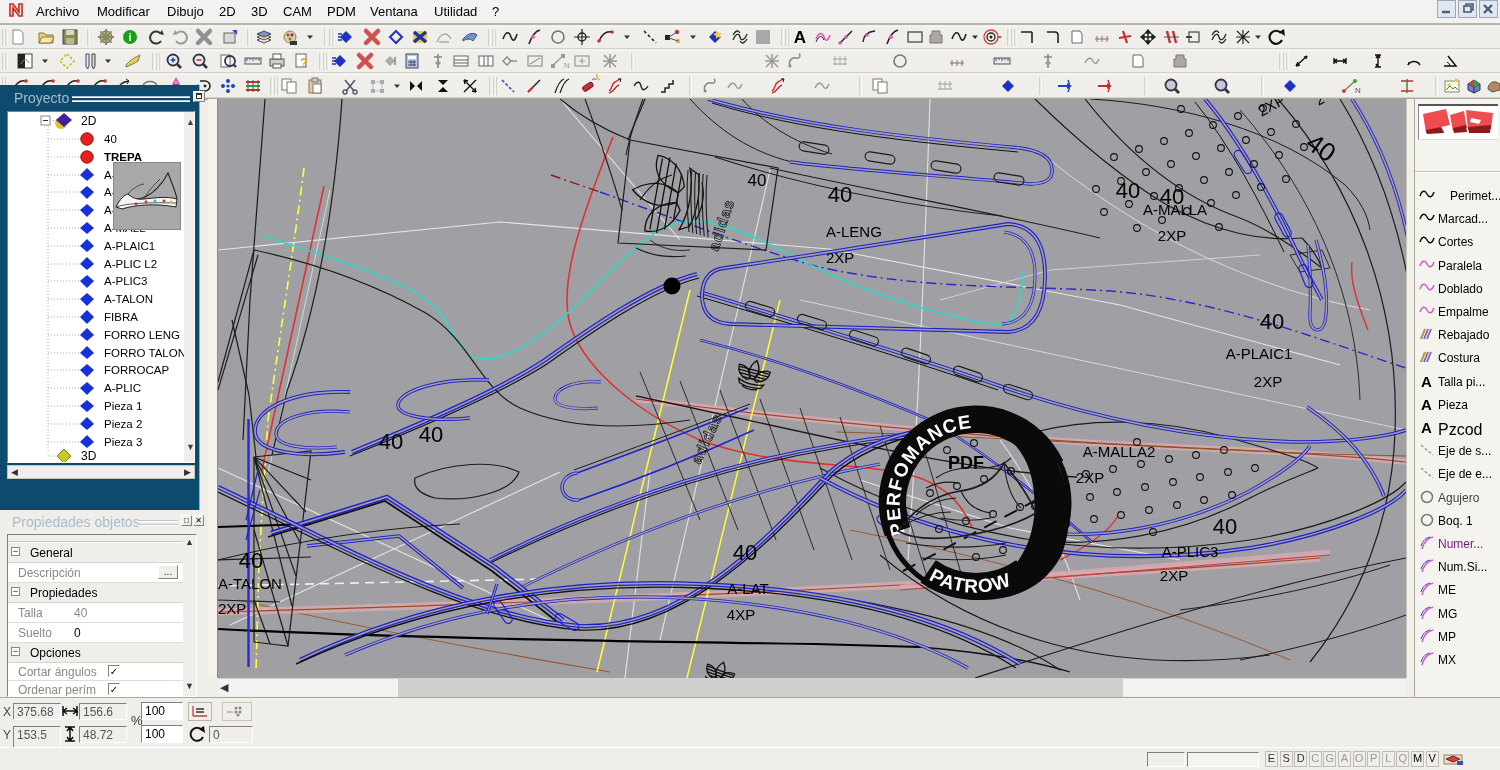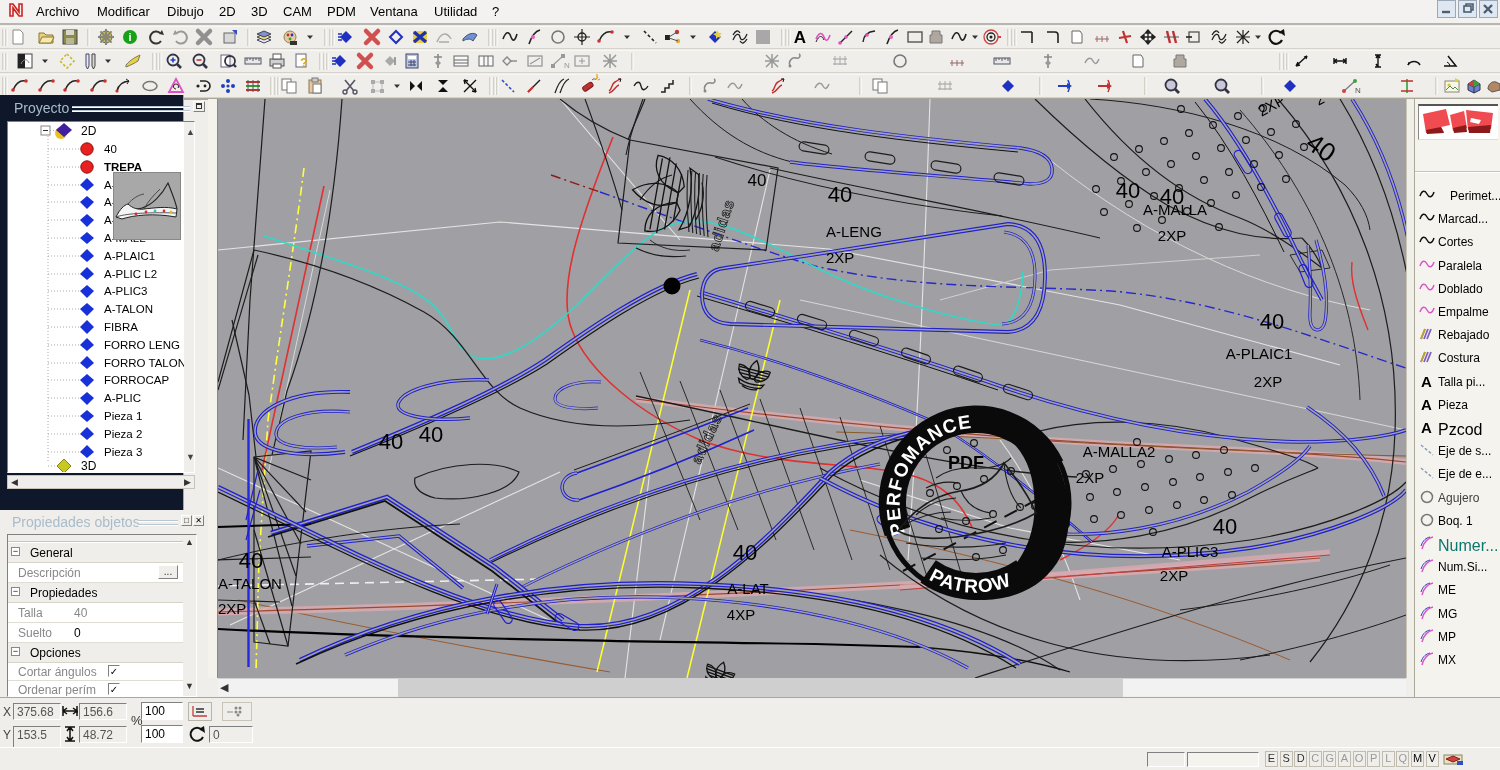--- a/index.html
+++ b/index.html
@@ -624,21 +624,21 @@
       <path d="M-6 -2 L0 -6 L6 -2 L6 4 L0 7 L-6 4 Z" fill="#7080d0" stroke="#334"></path>
       <path d="M-6 -2 L0 1 L6 -2 M0 1 V7" stroke="#334" fill="none"></path>
       <path d="M-6 -2 L0 -6 L0 1 Z" fill="#d04040"></path>
       <path d="M0 -6 L6 -2 L0 1 Z" fill="#40a040"></path>
     </g>
     <g transform="translate(1494,12)">
       <path d="M-6 3 C-6 -2 -2 -5 2 -4 L6 -2 L6 4 L-2 6 Z" fill="#b08868" stroke="#654"></path>
     </g>
   </svg>
 <div class="abs" style="left:0;top:98px;width:1500px;height:2px;background:#aca899"></div>
-<div class="abs" style="left:0;top:95px;width:184px;height:598px;background:#0f172a;border-right:1px solid #aca899">
+<div class="abs" style="left:0;top:85px;width:200px;height:598px;background:#0c4a6e;border-right:1px solid #aca899">
     <div class="abs" style="left:14px;top:5px;font-size:14px;color:#a8bccb;">Proyecto</div>
     <div class="abs" style="left:72px;top:11px;width:118px;height:2px;border-top:1px solid #b8c6d2;border-bottom:1px solid #fff"></div>
     <div class="abs" style="left:72px;top:15px;width:118px;height:2px;border-top:1px solid #b8c6d2;border-bottom:1px solid #fff"></div>
     <div class="abs raised" style="left:193px;top:6px;width:12px;height:11px;background:#efeeea">
       <div class="abs" style="left:2px;top:1px;width:6px;height:6px;border:1px solid #333;border-top:2px solid #333"></div>
     </div>
     <div class="abs sunken" style="left:7px;top:26px;width:188px;height:352px;background:#fff;overflow:hidden">
       <div class="abs" style="left:176px;top:0;width:11px;height:350px;background:#efeeea">
         <div class="abs" style="left:2px;top:5px;font-size:9px;color:#444">▲</div>
         <div class="abs" style="left:2px;top:330px;font-size:9px;color:#444">▼</div>
@@ -878,21 +878,21 @@
       <svg class="abs" style="left:4px;top:3px" width="17" height="16" viewBox="0 0 17 16">
         <circle cx="8" cy="7" r="5.5" fill="none" stroke="#777" stroke-width="1.5"></circle>
       </svg>
       <div class="abs" style="left:23px;top:4px;font-size:12px;color:#000;white-space:nowrap">Boq. 1</div>
     </div>
     <div class="abs" style="left:0;top:433.9999999999999px;width:86px;height:23px;">
       <svg class="abs" style="left:4px;top:3px" width="17" height="16" viewBox="0 0 17 16">
         <path d="M3 13 C5 5 9 2 14 1" fill="none" stroke="#d858c8" stroke-width="1.5"></path>
         <path d="M2 10 C4 4 7 2 11 1" fill="none" stroke="#3040c0" stroke-width="1"></path>
       </svg>
-      <div class="abs" style="left:23px;top:4px;font-size:16px;color:#0f766e;white-space:nowrap">Numer...</div>
+      <div class="abs" style="left:23px;top:4px;font-size:12px;color:#701a75;white-space:nowrap">Numer...</div>
     </div>
     <div class="abs" style="left:0;top:457.1999999999999px;width:86px;height:23px;">
       <svg class="abs" style="left:4px;top:3px" width="17" height="16" viewBox="0 0 17 16">
         <path d="M3 13 C5 5 9 2 14 1" fill="none" stroke="#d858c8" stroke-width="1.5"></path>
         <path d="M2 10 C4 4 7 2 11 1" fill="none" stroke="#3040c0" stroke-width="1"></path>
       </svg>
       <div class="abs" style="left:23px;top:4px;font-size:12px;color:#000;white-space:nowrap">Num.Si...</div>
     </div>
     <div class="abs" style="left:0;top:480.39999999999986px;width:86px;height:23px;">
       <svg class="abs" style="left:4px;top:3px" width="17" height="16" viewBox="0 0 17 16">

